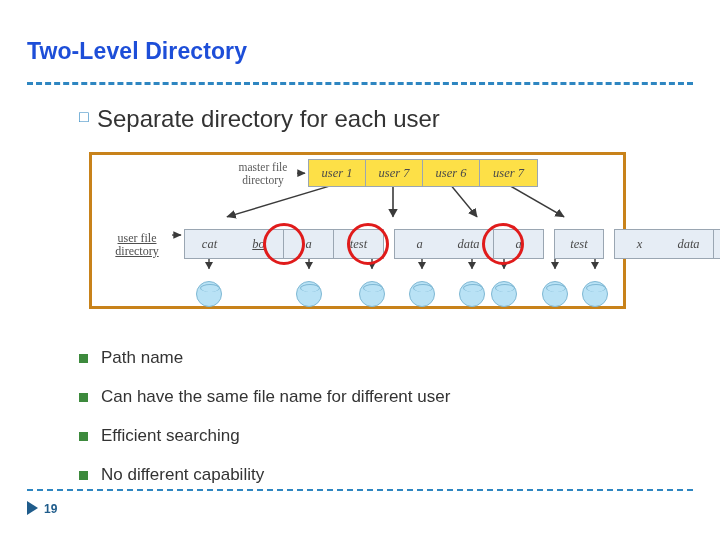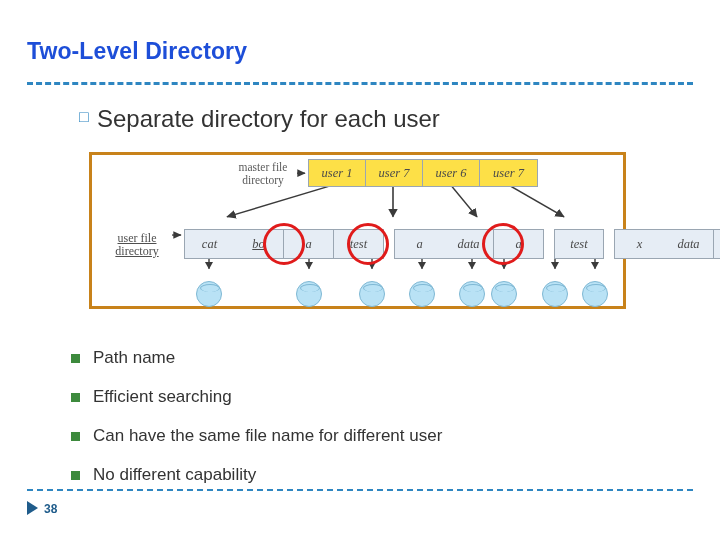--- a/index.html
+++ b/index.html
@@ -170,21 +170,21 @@
     left: 0;
     top: 0;
     width: 100%;
     height: 100%;
     overflow: visible;
   }
 
   
   .blist {
     position: absolute;
-    left: 71px;
+    left: 79px;
     top: 348px;
     width: 600px;
   }
   .bitem {
     position: relative;
     height: 39px;
     font-size: 17px;
     color: #333333;
   }
   .bsquare {
@@ -322,29 +322,29 @@
     </div>
   </div>
 
   <div class="blist">
     <div class="bitem">
       <span class="bsquare"></span>
       <span class="btext">Path name</span>
     </div>
     <div class="bitem">
       <span class="bsquare"></span>
-      <span class="btext">Efficient searching</span>
+      <span class="btext">Can have the same file name for different user</span>
     </div>
     <div class="bitem">
       <span class="bsquare"></span>
-      <span class="btext">Can have the same file name for different user</span>
+      <span class="btext">Efficient searching</span>
     </div>
     <div class="bitem">
       <span class="bsquare"></span>
       <span class="btext">No different capability</span>
     </div>
   </div>
 
   <div class="footer-rule"></div>
   <div class="footer-tri"></div>
-  <div class="footer-num">38</div>
+  <div class="footer-num">19</div>
 
 </div>
 
 </body></html>

